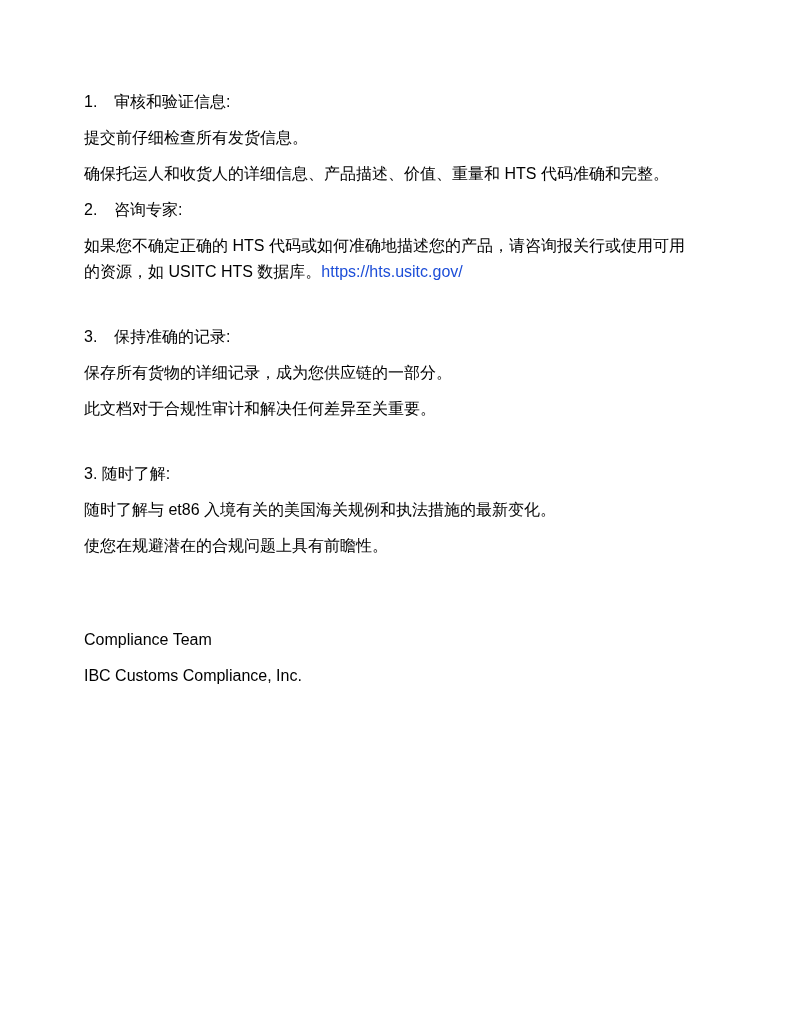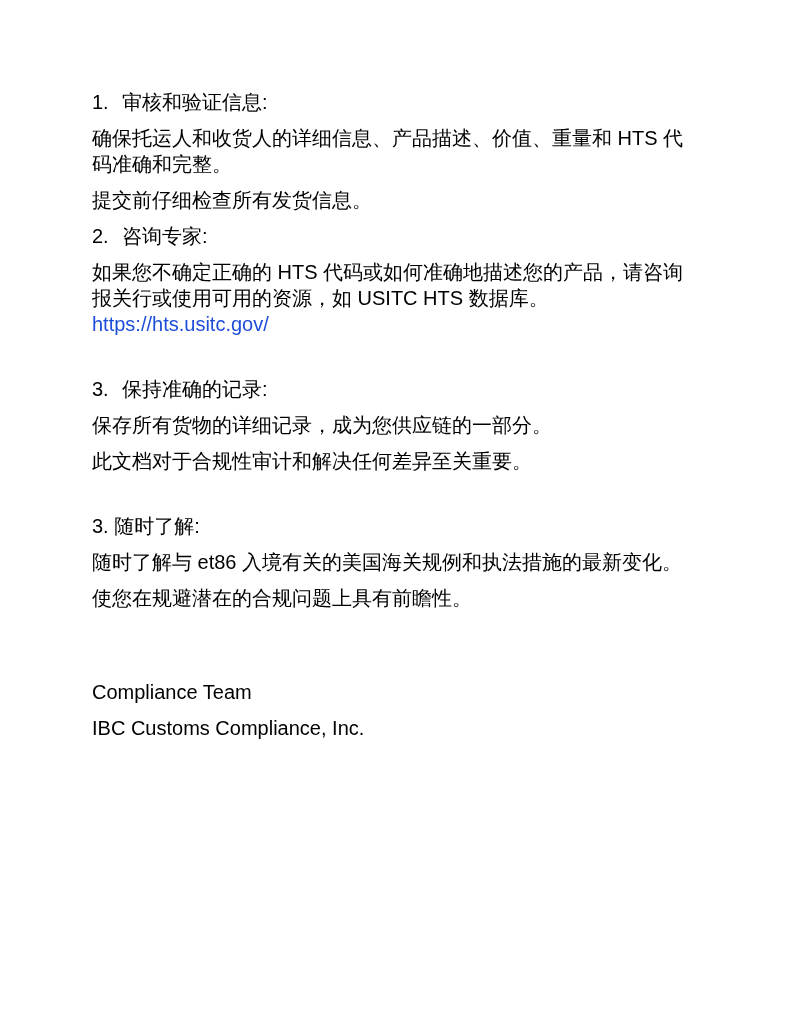--- a/index.html
+++ b/index.html
@@ -12,24 +12,24 @@
     position: relative;
     width: 791px;
     height: 1024px;
     background: #ffffff;
     overflow: hidden;
     font-family: "Liberation Sans", "DejaVu Sans", sans-serif;
     color: #000000;
   }
   .content {
     position: absolute;
-    left: 92px;
+    left: 84px;
     top: 89px;
     width: 604px;
-    font-size: 20px;
+    font-size: 16px;
     line-height: 26px;
   }
   .content p {
     margin: 0 0 10px 0;
     padding: 0;
   }
   .content p.blank {
     height: 19px;
   }
   .num {
@@ -42,23 +42,23 @@
   }
 </style>
 </head>
 <body>
 
 <div class="page">
   <div class="content">
 
     <p><span class="num">1.</span><span>审核和验证信息:</span></p>
 
+    <p>提交前仔细检查所有发货信息。</p>
+
     <p>确保托运人和收货人的详细信息、产品描述、价值、重量和 HTS 代码准确和完整。</p>
-
-    <p>提交前仔细检查所有发货信息。</p>
 
     <p><span class="num">2.</span><span>咨询专家:</span></p>
 
     <p><span>如果您不确定正确的 HTS 代码或如何准确地描述您的产品，请咨询报关行或使用可用的资源，如 USITC HTS 数据库。</span><span class="url">https://hts.usitc.gov/</span></p>
 
     <p class="blank"></p>
 
     <p><span class="num">3.</span><span>保持准确的记录:</span></p>
 
     <p>保存所有货物的详细记录，成为您供应链的一部分。</p>

